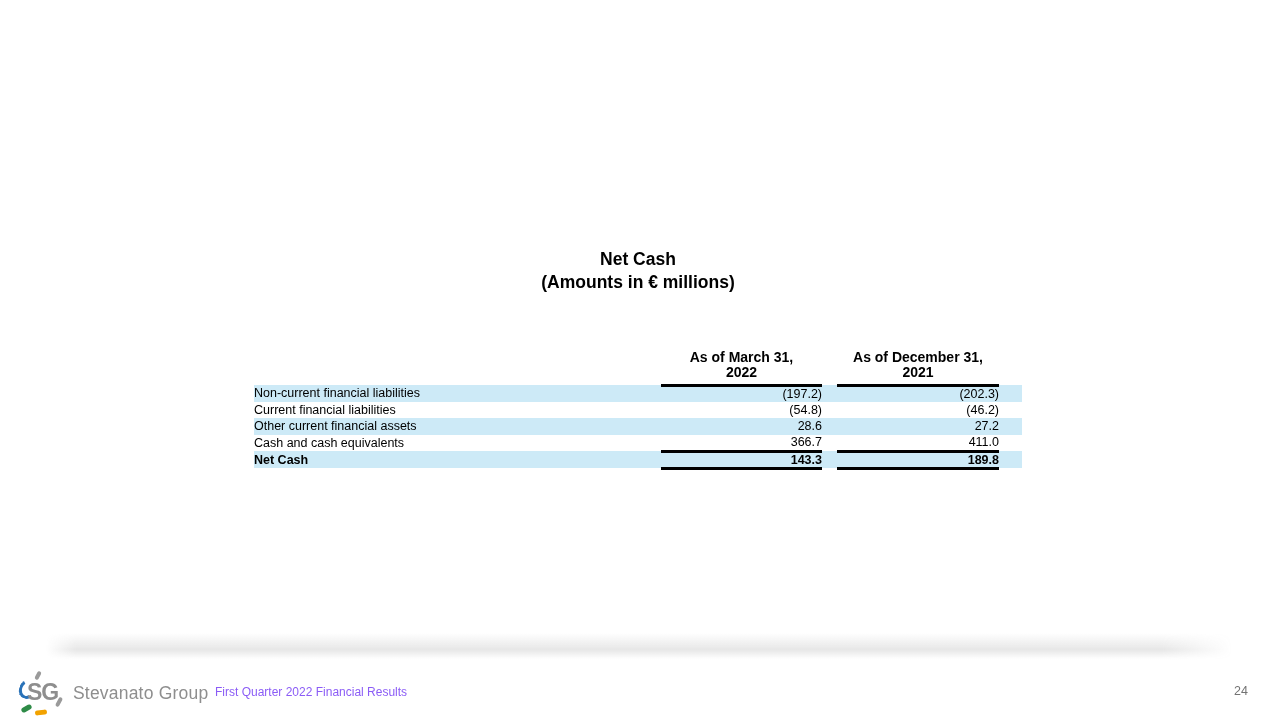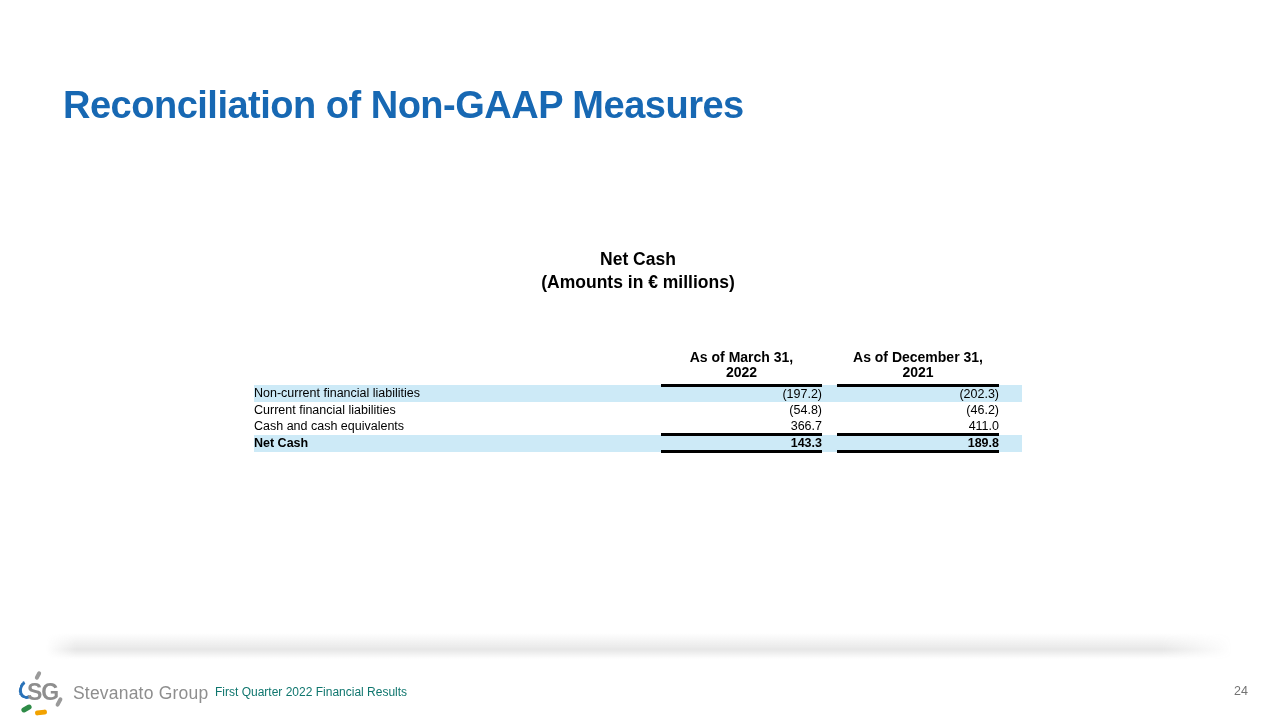--- a/index.html
+++ b/index.html
@@ -146,39 +146,38 @@
     font-size: 17.5px;
     color: var(--logo-gray, #8e8e8e);
     letter-spacing: 0.2px;
     white-space: nowrap;
   }
   .footer-caption {
     position: absolute;
     left: 215px;
     top: 685px;
     font-size: 12px;
-    color: #0f766e;
+    color: #8b5cf6;
     white-space: nowrap;
   }
   .page-number {
     position: absolute;
     left: 1222px;
     top: 684px;
     width: 26px;
     text-align: right;
     font-size: 12.5px;
     color: #737373;
   }
 </style>
 </head>
 <body>
 
 <div class="slide">
 
-  <h1 class="slide-title">Reconciliation of Non-GAAP Measures</h1>
 
   <div class="table-title-block">
     <div class="t1">Net Cash</div>
     <div class="t2">(Amounts in € millions)</div>
   </div>
 
   <div class="table-wrap">
     <table class="fin-table">
       <thead>
         <tr>
@@ -201,20 +200,27 @@
           <td class="c-num n1">(197.2)</td>
           <td class="c-gap"></td>
           <td class="c-num n2">(202.3)</td>
           <td class="c-end"></td>
         </tr>
         <tr class="row">
           <td class="c-label">Current financial liabilities</td>
           <td class="c-num n1">(54.8)</td>
           <td class="c-gap"></td>
           <td class="c-num n2">(46.2)</td>
+          <td class="c-end"></td>
+        </tr>
+        <tr class="row blue">
+          <td class="c-label">Other current financial assets</td>
+          <td class="c-num n1">28.6</td>
+          <td class="c-gap"></td>
+          <td class="c-num n2">27.2</td>
           <td class="c-end"></td>
         </tr>
         <tr class="row">
           <td class="c-label">Cash and cash equivalents</td>
           <td class="c-num n1 line-below">366.7</td>
           <td class="c-gap"></td>
           <td class="c-num n2 line-below">411.0</td>
           <td class="c-end"></td>
         </tr>
         <tr class="row blue net-cash-row">

